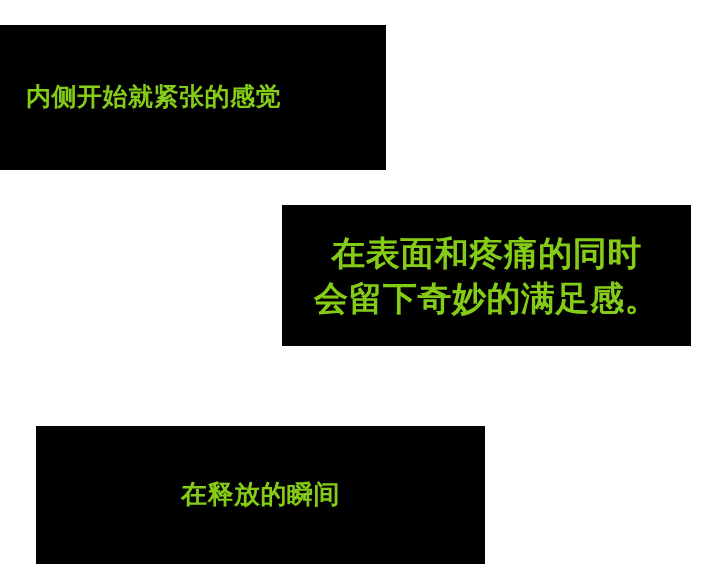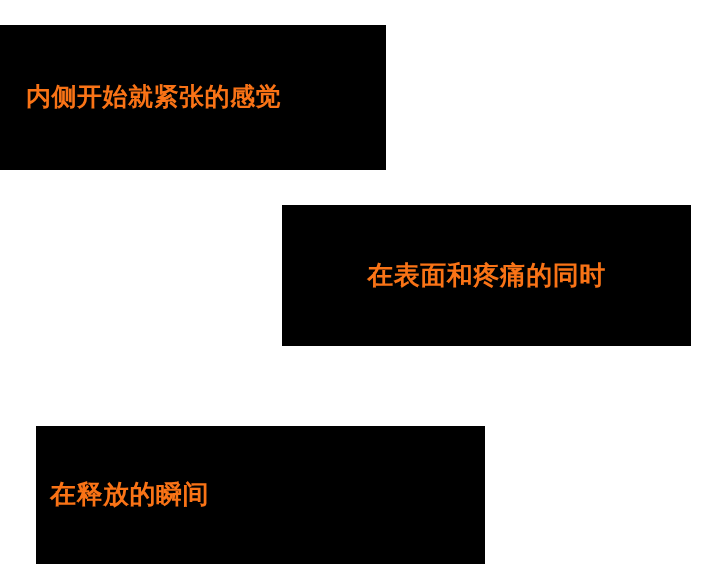--- a/index.html
+++ b/index.html
@@ -21,21 +21,21 @@
   }
   .panel {
     position: absolute;
     background: #000000;
     display: flex;
     flex-direction: column;
     justify-content: center;
     box-sizing: border-box;
   }
   .panel-line {
-    color: #f97316;
+    color: #84cc16;
     font-weight: 700;
     letter-spacing: 0.5px;
     white-space: nowrap;
     line-height: 1.30;
   }
 
   
   #panel-1 {
     left: 0px;
     top: 25px;
@@ -53,48 +53,49 @@
   
   #panel-2 {
     left: 282px;
     top: 205px;
     width: 409px;
     height: 141px;
     align-items: center;
     padding: 0 14px;
   }
   #panel-2 .panel-line {
-    font-size: 26px;
+    font-size: 34px;
     text-align: center;
   }
 
   
   #panel-3 {
     left: 36px;
     top: 426px;
     width: 449px;
     height: 138px;
-    align-items: flex-start;
+    align-items: center;
     padding: 0 14px;
   }
   #panel-3 .panel-line {
     font-size: 26px;
     text-align: center;
   }
 </style>
 </head>
 <body>
 
 <div id="comic-page">
 
   <div class="panel" id="panel-1">
     <div class="panel-line">内侧开始就紧张的感觉</div>
   </div>
 
   <div class="panel" id="panel-2">
     <div class="panel-line">在表面和疼痛的同时</div>
+    <div class="panel-line">会留下奇妙的满足感。</div>
   </div>
 
   <div class="panel" id="panel-3">
     <div class="panel-line">在释放的瞬间</div>
   </div>
 
 </div>
 
 </body></html>

